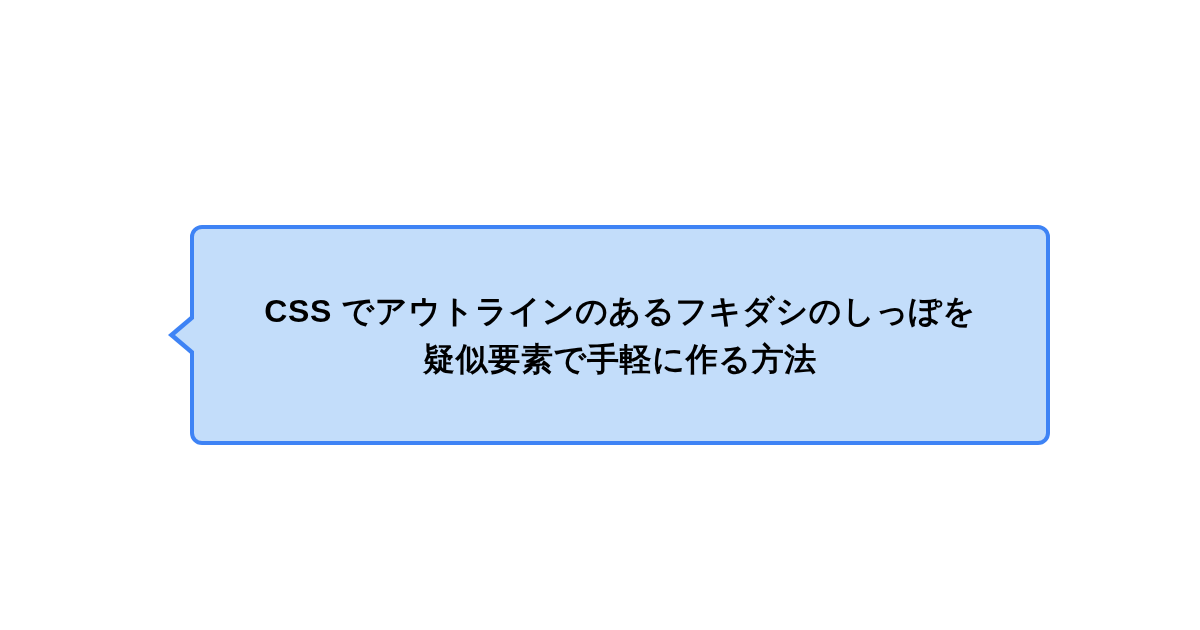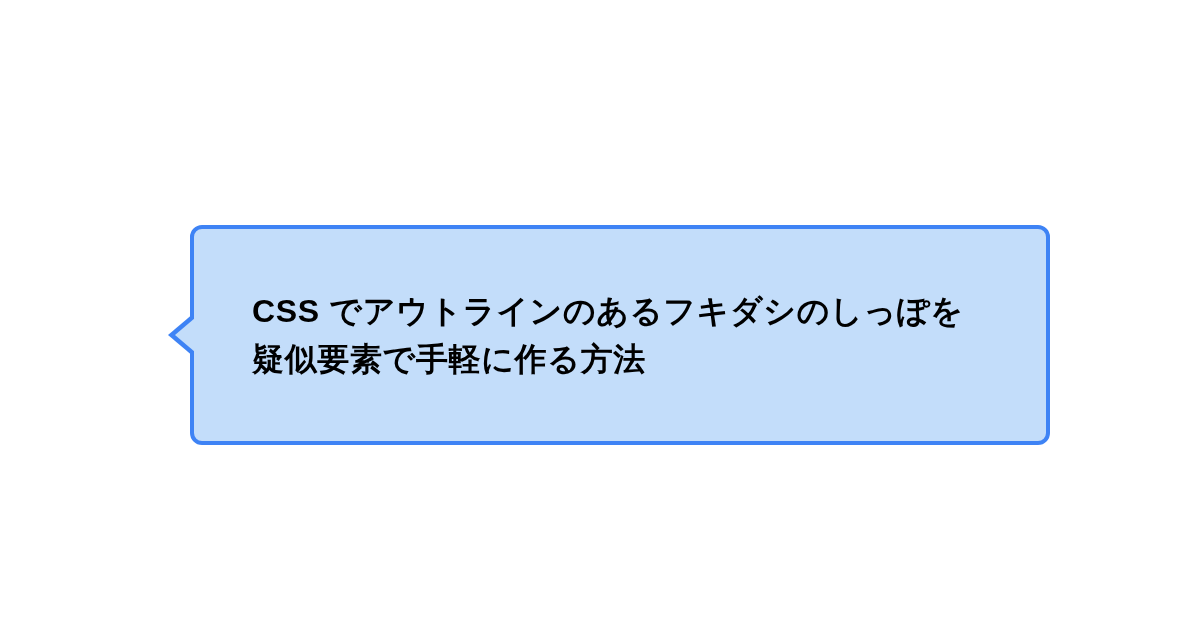--- a/index.html
+++ b/index.html
@@ -1,18 +1,19 @@
 <!DOCTYPE html>
 <html><head>
   <meta charset="utf-8">
   <style>
     * {
       margin: 10px;
       padding: 0;
       box-sizing: border-box;
+      text-align: center;
     }
     
     body {
       width: 1200px;
       height: 630px;
       background: #ffffff;
       display: flex;
       align-items: center;
       justify-content: center;
       font-family: -apple-system, BlinkMacSystemFont, "Hiragino Kaku Gothic ProN", "Hiragino Sans", Meiryo, sans-serif;

